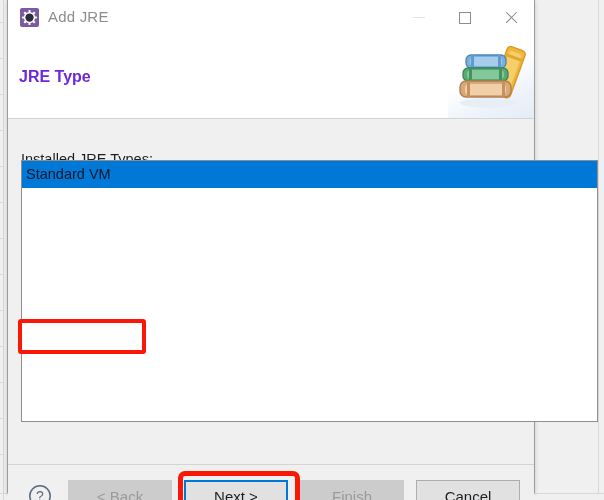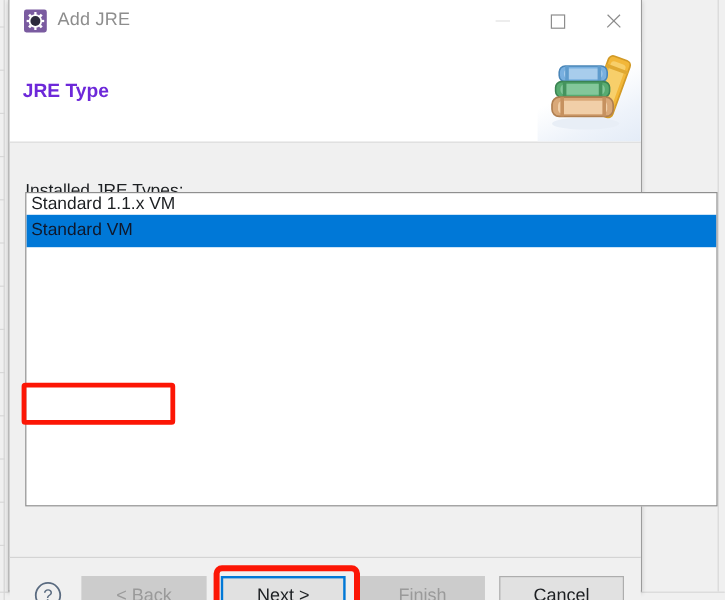--- a/index.html
+++ b/index.html
@@ -369,21 +369,20 @@
           <rect x="50" y="40" width="3" height="16" fill="#c6915f"></rect>
         </g>
       </svg>
     </div>
   </div>
 
   <div class="body">
     <div class="list-label">Installed JRE Types:</div>
 
     <div class="list-box">
-      <div class="list-item">Standard 1.1.x VM</div>
       <div class="list-item selected">Standard VM</div>
     </div>
 
     <div class="anno-list"></div>
   </div>
 
   <div class="footer">
     <svg class="help-icon" viewBox="0 0 24 24">
       <circle cx="12" cy="12" r="10.2" fill="none" stroke="#5a6b80" stroke-width="1.5"></circle>
       <text x="12" y="17" font-family="'Liberation Sans', sans-serif" font-size="14" fill="#5a6b80" text-anchor="middle">?</text>

